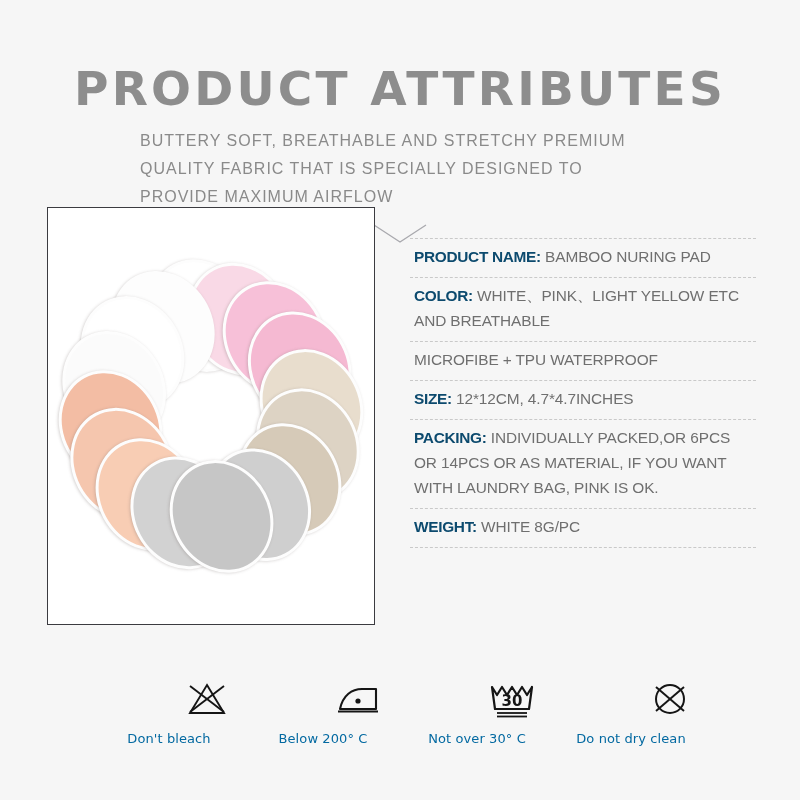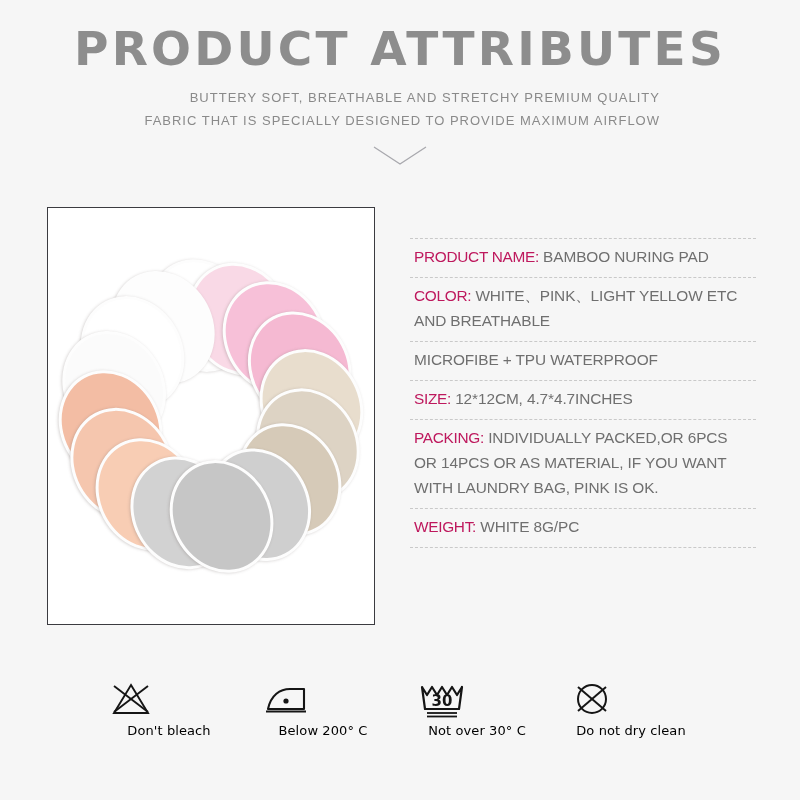--- a/index.html
+++ b/index.html
@@ -10,40 +10,40 @@
     width: 800px;
     height: 800px;
     background: #f6f6f6;
     font-family: "Liberation Sans", sans-serif;
     overflow: hidden;
     position: relative;
   }
 
   
   .header {
-    padding-top: 24px;
+    padding-top: 64px;
     text-align: center;
   }
   .page-title {
     font-size: 47px;
     font-weight: bold;
     color: #8d8d8d;
     letter-spacing: 3.2px;
     line-height: 1.05;
     margin: 0;
     font-family: "DejaVu Sans", sans-serif;
   }
   .subtitle {
     margin: 14px auto 0 auto;
     width: 520px;
-    font-size: 13px;
+    font-size: 16px;
     color: #8a8a8a;
     letter-spacing: 1.0px;
     line-height: 1.75;
-    text-align: right;
+    text-align: left;
   }
   .chevron-wrap {
     margin-top: 12px;
     height: 26px;
     display: flex;
     justify-content: center;
     align-items: flex-start;
   }
 
   
@@ -104,22 +104,22 @@
     border-top: 1px dashed #c9c9c9;
   }
   .spec-line {
     font-size: 15.4px;
     color: #6f6f6f;
     line-height: 1.62;
     letter-spacing: -0.1px;
     white-space: nowrap;
   }
   .spec-key {
-    color: #be185d;
-    font-weight: normal;
+    color: #0c4a6e;
+    font-weight: bold;
     letter-spacing: -0.3px;
   }
 
   
   .care-strip {
     position: absolute;
     top: 676px;
     left: 0;
     right: 0;
     display: flex;
@@ -128,26 +128,26 @@
     gap: 36px;
   }
   .care-item {
     width: 118px;
     text-align: center;
   }
   .care-glyph {
     height: 46px;
     display: flex;
     align-items: center;
-    justify-content: flex-start;
+    justify-content: flex-end;
   }
   .care-label {
-    margin-top: 1px;
+    margin-top: 9px;
     font-size: 13px;
-    color: #000000;
+    color: #0369a1;
     letter-spacing: 0.1px;
     white-space: nowrap;
     font-family: "DejaVu Sans", sans-serif;
   }
 </style>
 </head>
 <body>
 
 <div class="header">
   <h1 class="page-title">PRODUCT ATTRIBUTES</h1>

